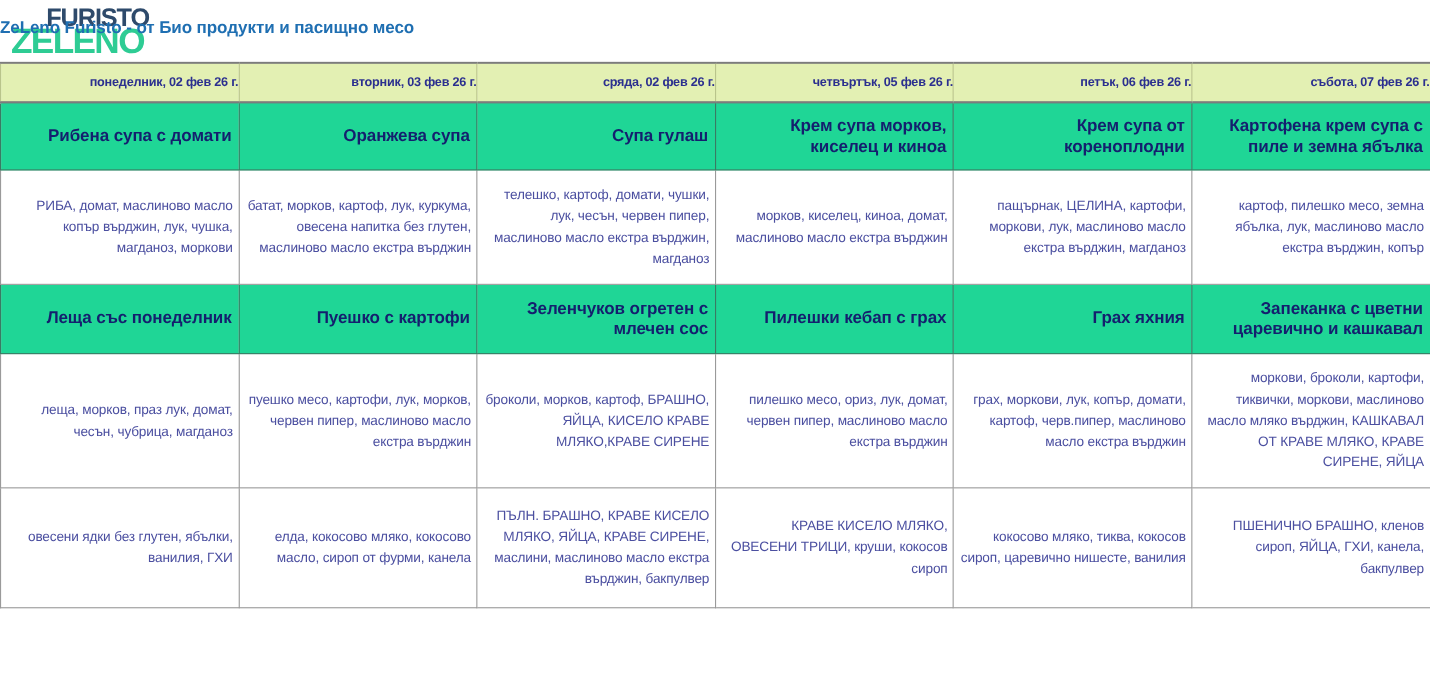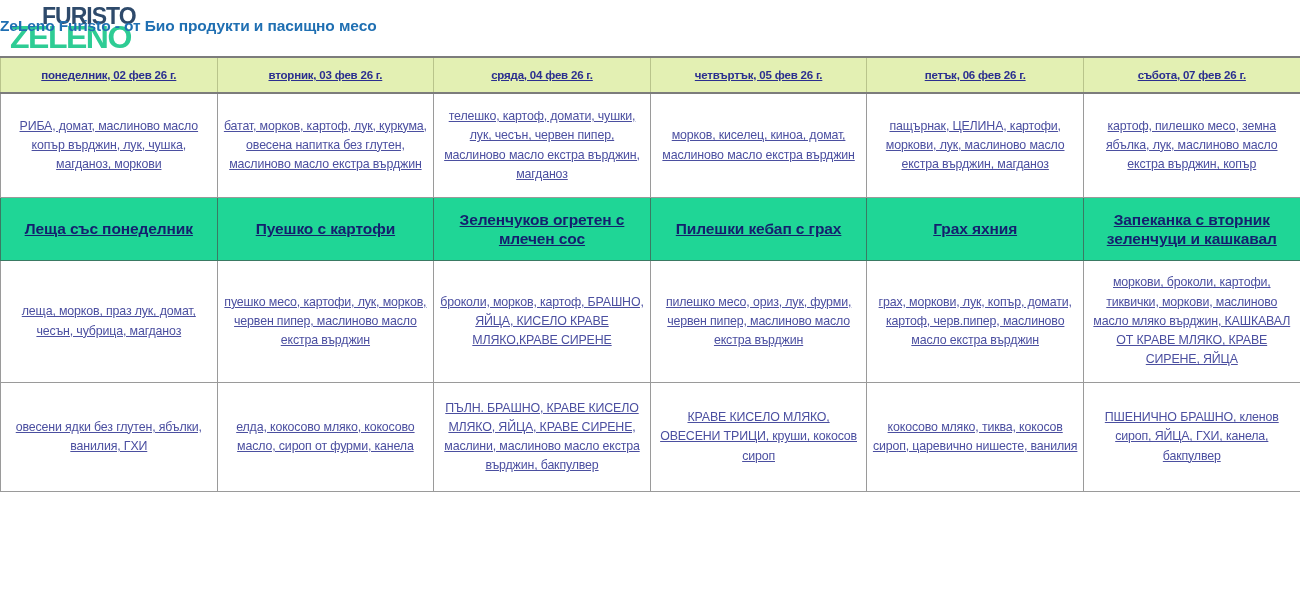--- a/index.html
+++ b/index.html
@@ -49,22 +49,21 @@
     table-layout: fixed;
     width: 1300px;
     margin: 0;
   }
   table.menu col { width: 216.6px; }
 
   td, th {
     border: 1px solid #9a9a9a;
     padding: 0;
     vertical-align: middle;
-    text-align: center;
-    text-decoration: underline;
+    text-align: right;
   }
 
   
   tr.dates td {
     background: #e3f0b3;
     height: 34px;
     font-size: 11.5px;
     font-weight: bold;
     color: #2b2f8f;
     border-top: 2px solid #7c7c7c;
@@ -122,48 +121,56 @@
       <col>
       <col>
       <col>
       <col>
       <col>
   </colgroup>
   <tbody>
     <tr class="dates">
       <td>понеделник, 02 фев 26 г.</td>
       <td>вторник, 03 фев 26 г.</td>
-      <td>сряда, 04 фев 26 г.</td>
+      <td>сряда, 02 фев 26 г.</td>
       <td>четвъртък, 05 фев 26 г.</td>
       <td>петък, 06 фев 26 г.</td>
       <td>събота, 07 фев 26 г.</td>
     </tr>
 
+    <tr class="dish r1">
+      <td>Рибена супа с домати</td>
+      <td>Оранжева супа</td>
+      <td>Супа гулаш</td>
+      <td>Крем супа морков, киселец и киноа</td>
+      <td>Крем супа от кореноплодни</td>
+      <td>Картофена крем супа с пиле и земна ябълка</td>
+    </tr>
     <tr class="ingr r1">
       <td>РИБА,  домат, маслиново масло копър върджин, лук, чушка, магданоз, моркови</td>
       <td>батат, морков, картоф, лук, куркума, овесена напитка без глутен, маслиново масло екстра върджин</td>
       <td>телешко, картоф, домати, чушки, лук, чесън, червен пипер, маслиново масло екстра върджин, магданоз</td>
       <td>морков, киселец, киноа, домат, маслиново масло екстра върджин</td>
       <td>пащърнак, ЦЕЛИНА, картофи, моркови, лук, маслиново масло екстра върджин, магданоз</td>
       <td>картоф, пилешко месо, земна ябълка, лук, маслиново масло екстра върджин, копър</td>
     </tr>
 
     <tr class="dish r2">
       <td>Леща със понеделник</td>
       <td>Пуешко с картофи</td>
       <td>Зеленчуков огретен с млечен сос</td>
       <td>Пилешки кебап с грах</td>
       <td>Грах яхния</td>
-      <td>Запеканка с вторник зеленчуци и кашкавал</td>
+      <td>Запеканка с цветни царевично и кашкавал</td>
     </tr>
     <tr class="ingr r2">
       <td>леща, морков, праз лук, домат, чесън, чубрица, магданоз</td>
       <td>пуешко месо, картофи, лук, морков, червен пипер, маслиново масло екстра върджин</td>
       <td>броколи, морков, картоф, БРАШНО, ЯЙЦА, КИСЕЛО КРАВЕ МЛЯКО,КРАВЕ СИРЕНЕ</td>
-      <td>пилешко месо, ориз, лук, фурми, червен пипер, маслиново масло екстра върджин</td>
+      <td>пилешко месо, ориз, лук, домат, червен пипер, маслиново масло екстра върджин</td>
       <td>грах, моркови, лук, копър, домати, картоф, черв.пипер, маслиново масло екстра върджин</td>
       <td>моркови, броколи, картофи, тиквички, моркови, маслиново масло мляко върджин, КАШКАВАЛ ОТ КРАВЕ МЛЯКО, КРАВЕ СИРЕНЕ, ЯЙЦА</td>
     </tr>
 
     <tr class="ingr r3">
       <td>овесени ядки без глутен, ябълки, ванилия, ГХИ</td>
       <td>елда, кокосово мляко, кокосово масло, сироп от фурми, канела</td>
       <td>ПЪЛН. БРАШНО, КРАВЕ КИСЕЛО МЛЯКО, ЯЙЦА, КРАВЕ СИРЕНЕ, маслини, маслиново масло екстра върджин, бакпулвер</td>
       <td>КРАВЕ КИСЕЛО МЛЯКО, ОВЕСЕНИ ТРИЦИ, круши, кокосов сироп</td>
       <td>кокосово мляко, тиква, кокосов сироп, царевично нишесте, ванилия</td>

